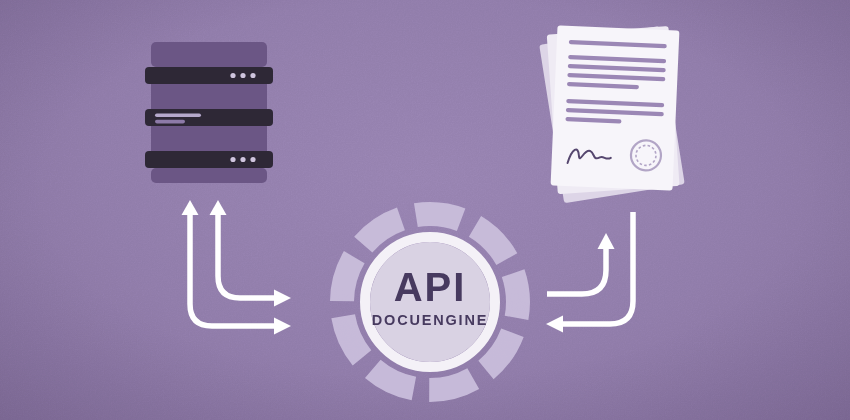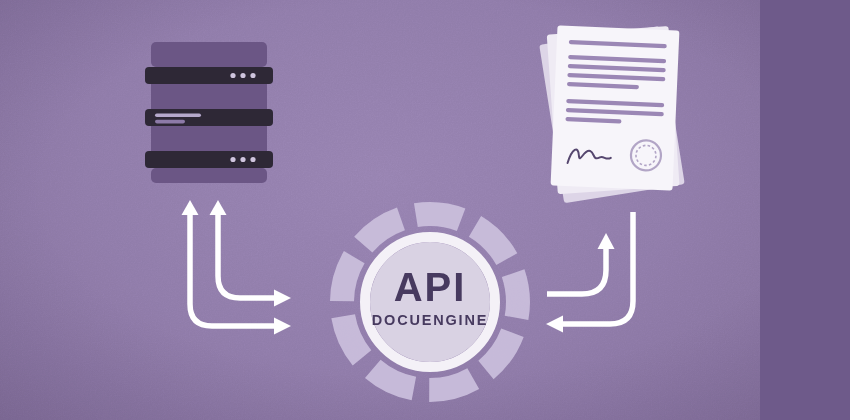--- a/index.html
+++ b/index.html
@@ -1,18 +1,18 @@
 <!DOCTYPE html>
 <html><head>
 <meta charset="utf-8">
 <style>
   html, body { margin: 0; padding: 0; background: #6e5a8a; }
   .stage {
     position: relative;
-    width: 760px;
+    width: 850px;
     height: 420px;
     overflow: hidden;
     background: radial-gradient(ellipse at 50% 42%, #a28dbd 0%, #9a85b5 55%, #8d78a6 100%);
     font-family: "Liberation Sans", sans-serif;
   }
   .stage svg.art { position: absolute; left: 0; top: 0; display: block; }
   .gear-label {
     position: absolute;
     left: 430px;
     top: 297px;

